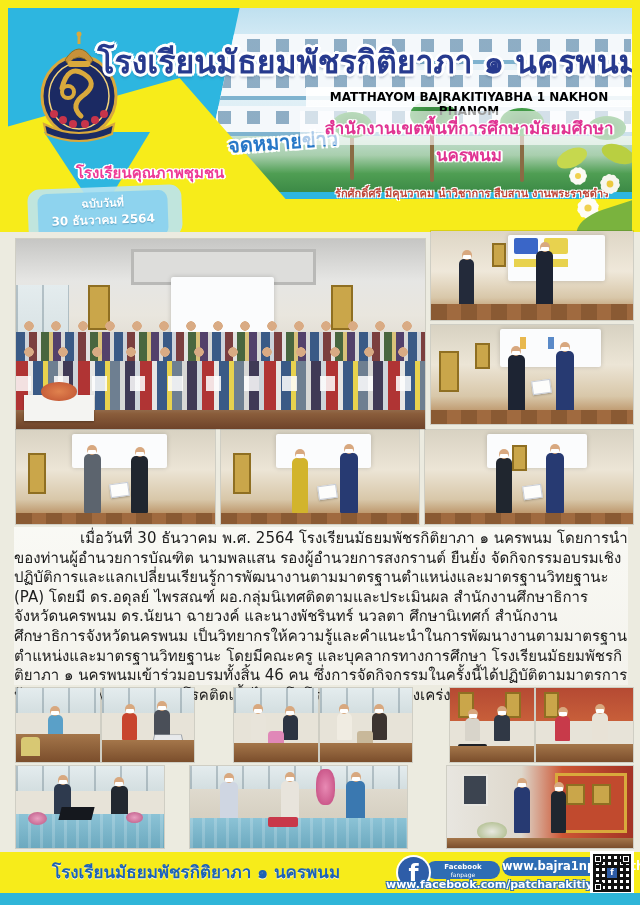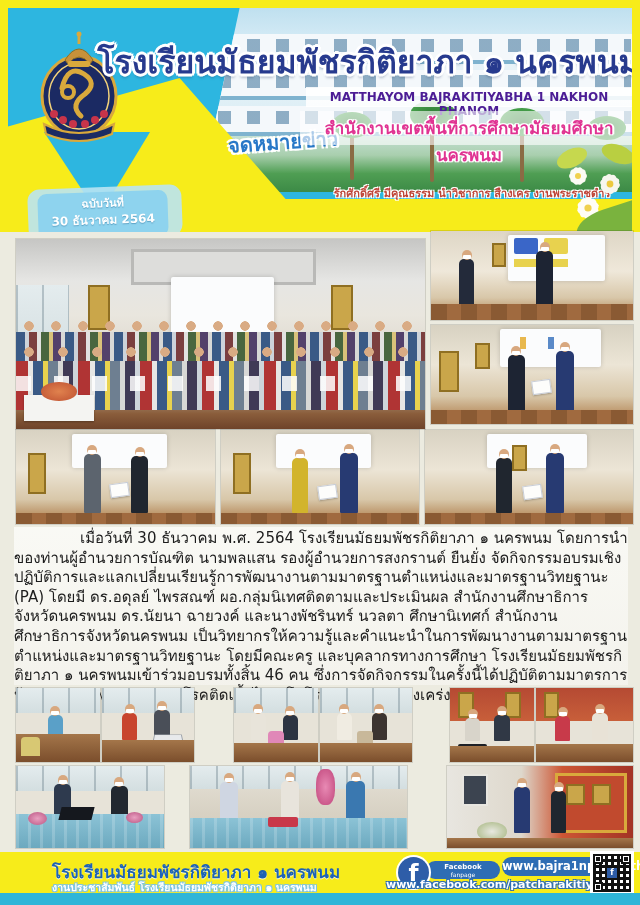--- a/index.html
+++ b/index.html
@@ -33,21 +33,21 @@
   .issue-badge .l2{font-size:12px;}
   .title-th{position:absolute;left:88px;top:28px;width:545px;text-align:center;
         font-size:32px;font-weight:800;color:#273a8e;letter-spacing:0;
         text-shadow:-2px -2px 0 #fff,2px -2px 0 #fff,-2px 2px 0 #fff,2px 2px 0 #fff,
                     -3px 0 0 #fff,3px 0 0 #fff,0 -3px 0 #fff,0 3px 0 #fff,0 4px 3px rgba(20,40,90,.35);}
   .news{position:absolute;left:206px;top:66px;font-size:46px;font-weight:800;color:#e8414b;letter-spacing:3px;
         text-shadow:-2px -2px 0 #fff,2px -2px 0 #fff,-2px 2px 0 #fff,2px 2px 0 #fff,-3px 0 0 #fff,3px 0 0 #fff,0 3px 0 #fff,0 -3px 0 #fff;}
   .news-sub{position:absolute;left:220px;top:118px;font-size:20px;font-weight:800;color:#2878c8;transform:rotate(-4deg);
         text-shadow:-2px -2px 0 #fff,2px -2px 0 #fff,-2px 2px 0 #fff,2px 2px 0 #fff;}
   .en-band{position:absolute;left:298px;top:79px;width:330px;height:20px;background:rgba(255,255,255,.88);}
-  .en-name{position:absolute;left:0;right:4px;top:3px;text-align:center;font-size:12px;font-weight:800;color:#4c1d95;}
+  .en-name{position:absolute;left:0;right:4px;top:3px;text-align:center;font-size:12px;font-weight:800;color:#000000;}
   .district-band{position:absolute;left:292px;top:103px;width:338px;height:34px;background:rgba(255,255,255,.62);}
   .district{position:absolute;left:0;right:0;top:3px;text-align:center;font-size:17px;font-weight:800;color:#e03392;
         text-shadow:-1px -1px 0 #fff,1px -1px 0 #fff,-1px 1px 0 #fff,1px 1px 0 #fff,2px 0 0 #fff,-2px 0 0 #fff;}
   .ribbon{position:absolute;left:68px;top:153px;font-size:15px;font-weight:800;color:#ee3a96;
         text-shadow:-1px -1px 0 #fff,1px -1px 0 #fff,-1px 1px 0 #fff,1px 1px 0 #fff,2px 0 0 #fff,-2px 0 0 #fff;}
   .motto{position:absolute;left:300px;top:176px;width:328px;text-align:center;font-size:11px;font-weight:800;color:#bf4538;
         text-shadow:-1px -1px 0 #fff,1px -1px 0 #fff,-1px 1px 0 #fff,1px 1px 0 #fff;}
   .leaf{position:absolute;right:-14px;top:200px;width:70px;height:34px;background:#7ab33e;border-radius:50% 10% 50% 60%;transform:rotate(-18deg);}
 
   
@@ -157,26 +157,27 @@
       </svg>
 
       <div class="title-th">โรงเรียนมัธยมพัชรกิติยาภา ๑ นครพนม</div>
       <div class="news-sub">จดหมายข่าว</div>
       <div class="en-band">
         <div class="en-name">MATTHAYOM BAJRAKITIYABHA 1 NAKHON PHANOM</div>
       </div>
       <div class="district-band">
         <div class="district">สำนักงานเขตพื้นที่การศึกษามัธยมศึกษานครพนม</div>
       </div>
+      <div class="ribbon">โรงเรียนคุณภาพชุมชน</div>
       <div class="badge-soft"></div>
       <div class="issue-badge">
         <div class="l1">ฉบับวันที่</div>
         <div class="l2">30 ธันวาคม 2564</div>
       </div>
-      <div class="motto">รักศักดิ์ศรี มีคุณธรรม นำวิชาการ สืางเคร งานพระราชดำริ</div>
+      <div class="motto">รักศักดิ์ศรี มีคุนวาคม นำวิชาการ สืบสาน งานพระราชดำริ</div>
 
       <svg class="ab" style="left:540px;top:128px;" width="92" height="104" viewBox="0 0 92 104">
         <ellipse cx="24" cy="22" rx="16" ry="9" fill="#c6d84e" transform="rotate(-25 24 22)"></ellipse>
         <ellipse cx="70" cy="18" rx="17" ry="9" fill="#b9cf41" transform="rotate(20 70 18)"></ellipse>
         <g>
           <g transform="translate(30,40)">
               <ellipse rx="9" ry="5" fill="#fbfbf4" transform="rotate(0)"></ellipse>
               <ellipse rx="9" ry="5" fill="#fbfbf4" transform="rotate(72)"></ellipse>
               <ellipse rx="9" ry="5" fill="#fbfbf4" transform="rotate(144)"></ellipse>
               <ellipse rx="9" ry="5" fill="#fbfbf4" transform="rotate(216)"></ellipse>
@@ -358,21 +359,20 @@
     <div class="goldfr" style="left:78%;top:22%;width:10%;height:26%;"></div>
     <div class="ab" style="left:8%;top:10%;width:12%;height:34%;background:#3c4450;border:2px solid #e8e6e0;"></div>
     <div class="pn" style="left:36%;top:26%;width:16px;height:56%;background:#273a72;"></div>
     <div class="pn" style="left:56%;top:30%;width:15px;height:52%;background:#20262f;"></div>
     <div class="ab" style="left:16%;bottom:8%;width:16%;height:24%;background:radial-gradient(closest-side,#e8e8e0,#b8c49a);border-radius:50%;"></div>
     <div class="woodrow" style="bottom:0;height:12%;background:linear-gradient(#a4764a,#7b4e2c);"></div>
   </div>
 
   <div class="footer">
     <div class="f-school">โรงเรียนมัธยมพัชรกิติยาภา ๑ นครพนม</div>
-    <div class="f-dept">งานประชาสัมพันธ์ โรงเรียนมัธยมพัชรกิติยาภา ๑ นครพนม</div>
 
     <div class="fb-ribbon">
       <div class="r1">Facebook</div>
       <div class="r2">fanpage</div>
     </div>
     <div class="fbc">f</div>
 
     <div class="site-pill">www.bajra1npm.ac.th</div>
     <div class="fb-url">www.facebook.com/patcharakitiyapa1</div>
 

